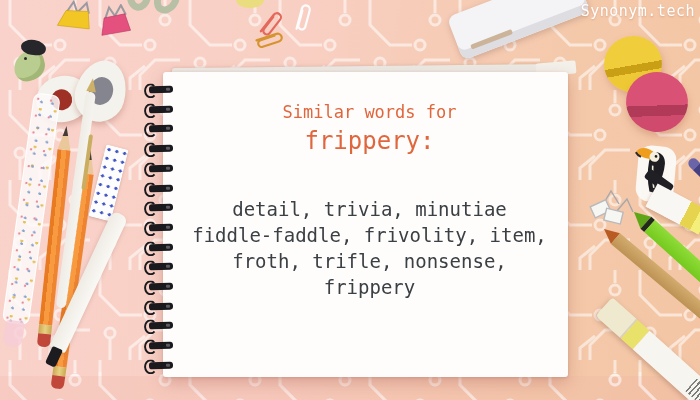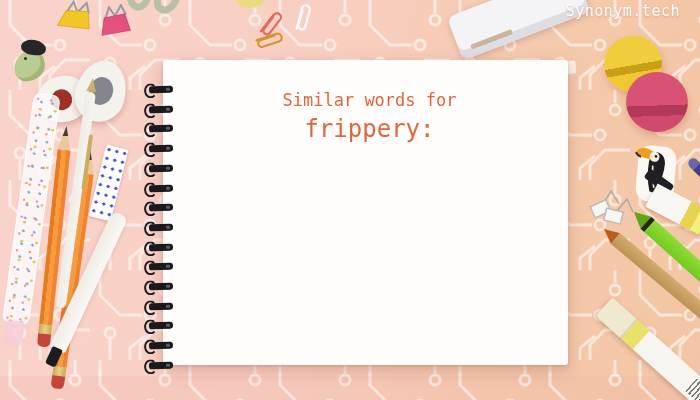--- a/index.html
+++ b/index.html
@@ -11,39 +11,39 @@
   #stage *{box-sizing:border-box;}
   .abs{position:absolute;}
 
   
   #pcb-svg{position:absolute;inset:0;z-index:0;}
 
   
   .page-stack{left:172px;top:66px;width:392px;height:18px;background:#ecebe5;border-radius:3px;transform:rotate(-.6deg);z-index:1;box-shadow:0 0 3px rgba(150,100,90,.3);}
   .page-flap{left:536px;top:62px;width:40px;height:13px;background:#f3f1ea;transform:rotate(-5deg);z-index:1;border-radius:2px;}
   .page{
-    left:163px;top:60px;width:405px;height:305px;z-index:2;
+    left:163px;top:72px;width:405px;height:305px;z-index:2;
     background:var(--page,#fefdfb);border-radius:3px;
     box-shadow:0 6px 16px rgba(186,118,102,.45),0 1px 3px rgba(160,100,90,.3);
   }
   .page-inner{position:absolute;inset:0;padding:30px 8px 0 16px;text-align:center;}
   .heading-line1{font-size:17px;line-height:21px;color:var(--accent,#e0663e);}
   .headword{font-size:24px;line-height:29px;margin-top:4px;color:var(--accent,#e0663e);}
   .synonyms{margin-top:40px;font-size:19px;line-height:26px;color:var(--body-text,#3b4045);}
 
   
   #coils{left:147px;top:86px;width:30px;height:290px;z-index:3;}
   .coil{position:absolute;left:2px;width:24px;height:7px;background:var(--coil,#1a1a1e);border-radius:3px;transform:rotate(-2deg);}
   .coil::before{content:"";position:absolute;left:-5px;top:-3px;width:9px;height:11px;border:2.5px solid var(--coil,#1a1a1e);border-right-color:transparent;border-radius:50%;}
   .coil::after{content:"";position:absolute;right:3px;top:2px;width:4px;height:3px;background:#5c5c60;border-radius:1px;}
 
   .decor{z-index:1;}
 
   
-  #brand{right:20px;top:2px;z-index:4;font-size:15px;letter-spacing:.5px;color:var(--brand-text,#fff);text-shadow:0 1px 2px rgba(205,140,110,.6);}
+  #brand{right:5px;top:2px;z-index:4;font-size:15px;letter-spacing:.5px;color:var(--brand-text,#fff);text-shadow:0 1px 2px rgba(205,140,110,.6);}
 
   
   .scissors{left:126px;top:-16px;width:78px;height:44px;transform:rotate(7deg);}
   .ring{display:inline-block;width:24px;height:30px;border:7px solid var(--scissors-green,#b7c0a5);border-radius:50%;}
   .ring.r2{transform:rotate(24deg);margin-left:4px;}
   .yellow-dot{left:236px;top:-8px;width:28px;height:16px;border-radius:50%;background:#eadd7f;}
   .bird{left:14px;top:40px;width:36px;height:42px;}
   .bird-cap{position:absolute;left:7px;top:0;width:25px;height:15px;background:var(--bird-cap,#26262b);border-radius:50% 50% 45% 45%;transform:rotate(9deg);}
   .bird-body{position:absolute;left:0;top:10px;width:31px;height:31px;background:var(--bird-green,#b9cd90);border-radius:70% 30% 60% 40%/60% 50% 50% 40%;transform:rotate(-8deg);box-shadow:inset -4px -4px 0 rgba(120,140,70,.35);}
   .bird-eye{position:absolute;left:10px;top:17px;width:3px;height:3px;background:#2c2c2c;border-radius:50%;}
@@ -247,20 +247,26 @@
   <div class="abs decor pen-white-gold"></div>
   <div class="abs decor washi-polka"></div>
   <div class="abs decor marker-angled"></div>
 
   <div class="abs page-stack"></div>
   <div class="abs page-flap"></div>
   <div class="abs page">
     <div class="page-inner">
       <div class="heading-line1">Similar words for</div>
       <div class="headword">frippery:</div>
+      <div class="synonyms">
+        <div>detail, trivia, minutiae</div>
+        <div>fiddle-faddle, frivolity, item,</div>
+        <div>froth, trifle, nonsense,</div>
+        <div>frippery</div>
+      </div>
     </div>
   </div>
   <div class="abs" id="coils">
       <span class="coil" style="top: 0px;"></span>
       <span class="coil" style="top: 19.7px;"></span>
       <span class="coil" style="top: 39.4px;"></span>
       <span class="coil" style="top: 59.1px;"></span>
       <span class="coil" style="top: 78.8px;"></span>
       <span class="coil" style="top: 98.5px;"></span>
       <span class="coil" style="top: 118.2px;"></span>

